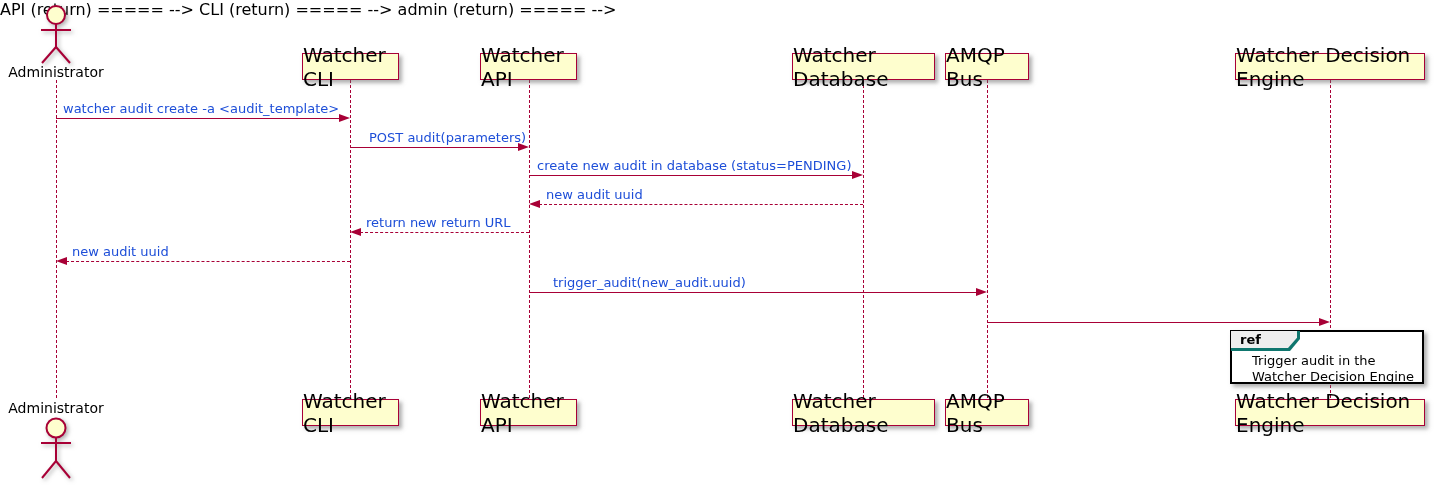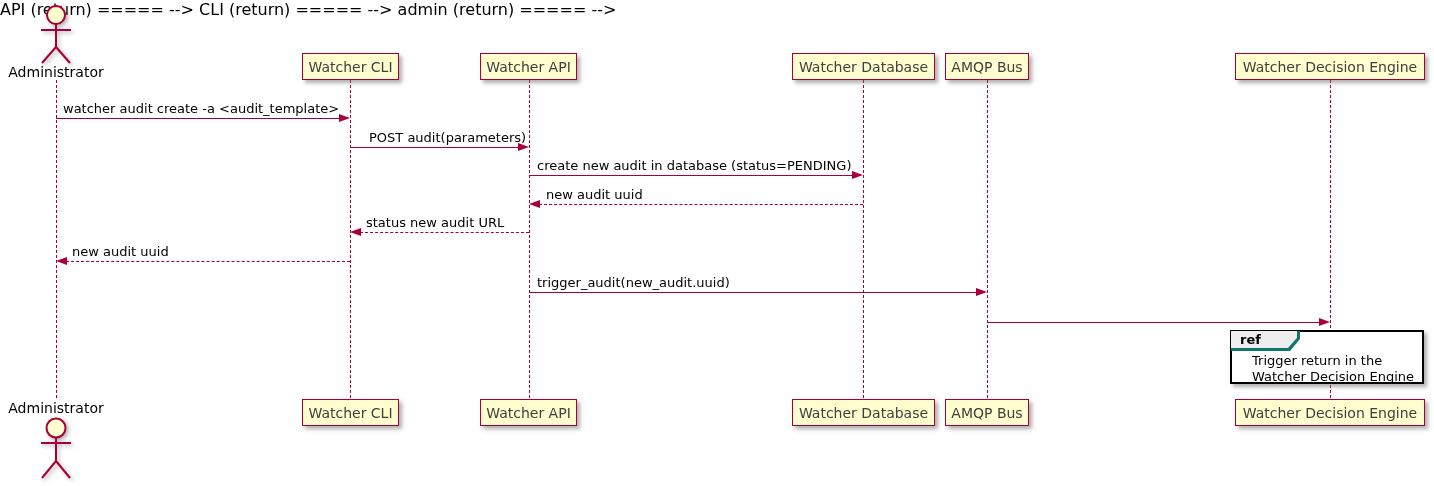--- a/index.html
+++ b/index.html
@@ -11,35 +11,35 @@
     overflow:hidden;
   }
   
   .pbox{
     position:absolute;
     height:27px;
     background:#FEFECE;
     border:1.6px solid #A80036;
     box-shadow:3px 3px 4px rgba(110,110,110,0.55);
     display:flex;align-items:center;justify-content:center;
-    font-size:14px;color:#404040;
+    font-size:20px;color:#000000;
     z-index:3;
     box-sizing:border-box;
   }
   
   .lifeline{
     position:absolute;
     width:0;top:80px;height:318px;
     border-left:1px dashed #A80036;
     z-index:0;
   }
   
   .mlabel{
     position:absolute;
-    font-size:13px;color:#000000;
+    font-size:13px;color:#1d4ed8;
     white-space:nowrap;
     z-index:2;
   }
   .mline{
     position:absolute;height:0;
     border-top:1px solid #A80036;
     z-index:1;
   }
   .mline.dashed{border-top-style:dashed;}
   .arr{
@@ -130,45 +130,45 @@
   <div class="mlabel" style="left:537px;top:158px;text-align:right;">create new audit in database (status=PENDING)</div>
   <div class="mline" style="left:529px;top:175px;width:324px;"></div>
   <div class="arr right" style="left:852px;top:170.5px;"></div>
 
    API (return) ===== --&gt;
   <div class="mlabel" style="left:546px;top:187px;">new audit uuid</div>
   <div class="mline dashed" style="left:539px;top:204px;width:324px;"></div>
   <div class="arr left" style="left:529px;top:199.5px;"></div>
 
    CLI (return) ===== --&gt;
-  <div class="mlabel" style="left:366px;top:215px;">status new audit URL</div>
+  <div class="mlabel" style="left:366px;top:215px;">return new return URL</div>
   <div class="mline dashed" style="left:360px;top:232px;width:169px;"></div>
   <div class="arr left" style="left:350px;top:227.5px;"></div>
 
    admin (return) ===== --&gt;
   <div class="mlabel" style="left:72px;top:244px;">new audit uuid</div>
   <div class="mline dashed" style="left:66px;top:261px;width:284px;"></div>
   <div class="arr left" style="left:56px;top:256.5px;"></div>
 
   
-  <div class="mlabel" style="left:537px;top:275px;">trigger_audit(new_audit.uuid)</div>
+  <div class="mlabel" style="left:553px;top:275px;">trigger_audit(new_audit.uuid)</div>
   <div class="mline" style="left:529px;top:292px;width:448px;"></div>
   <div class="arr right" style="left:976px;top:287.5px;"></div>
 
   
   <div class="mline" style="left:987px;top:322px;width:333px;"></div>
   <div class="arr right" style="left:1319px;top:317.5px;"></div>
 
   
   <div class="ref-box">
     <div class="ref-tab-outer">
       <div class="ref-tab-inner">ref</div>
     </div>
     <div class="ref-body">
-      <div>Trigger return in the</div>
+      <div>Trigger audit in the</div>
       <div>Watcher Decision Engine</div>
     </div>
   </div>
 
   
   <div class="pbox" style="left:302px;top:399px;width:97px;">Watcher CLI</div>
   <div class="pbox" style="left:480px;top:399px;width:97px;">Watcher API</div>
   <div class="pbox" style="left:792px;top:399px;width:143px;">Watcher Database</div>
   <div class="pbox" style="left:945px;top:399px;width:84px;">AMQP Bus</div>
   <div class="pbox" style="left:1235px;top:399px;width:190px;">Watcher Decision Engine</div>

